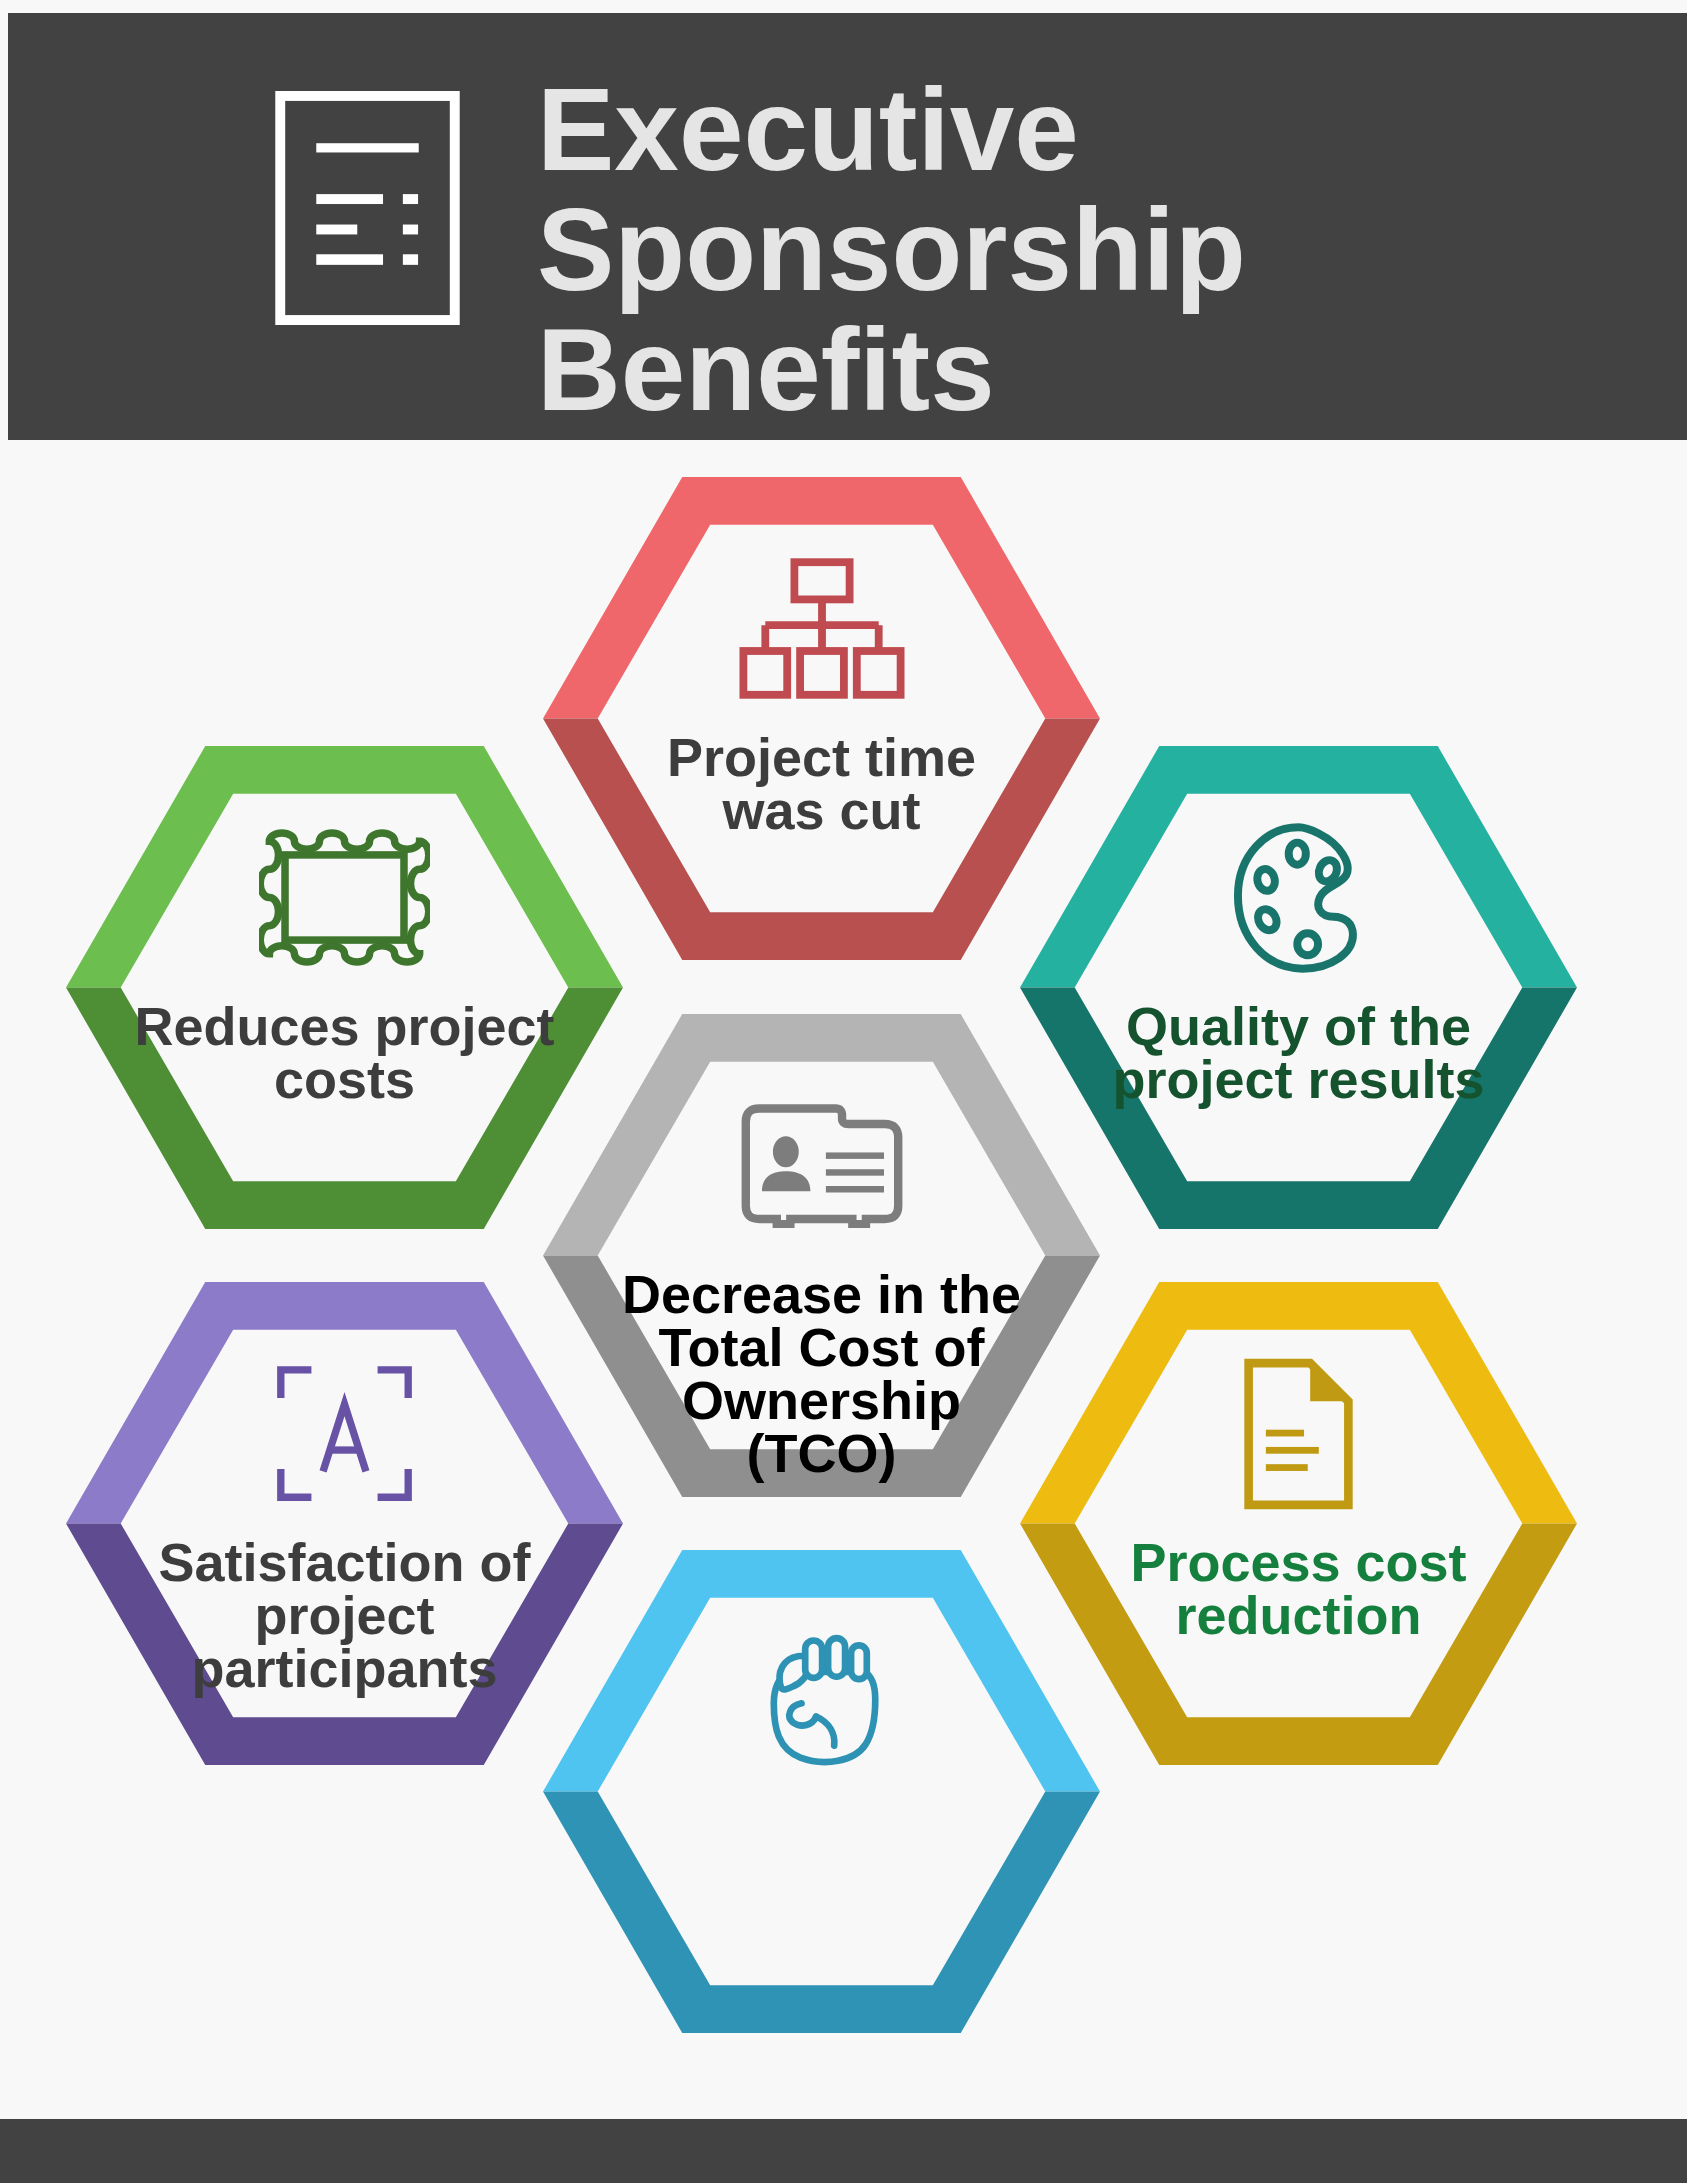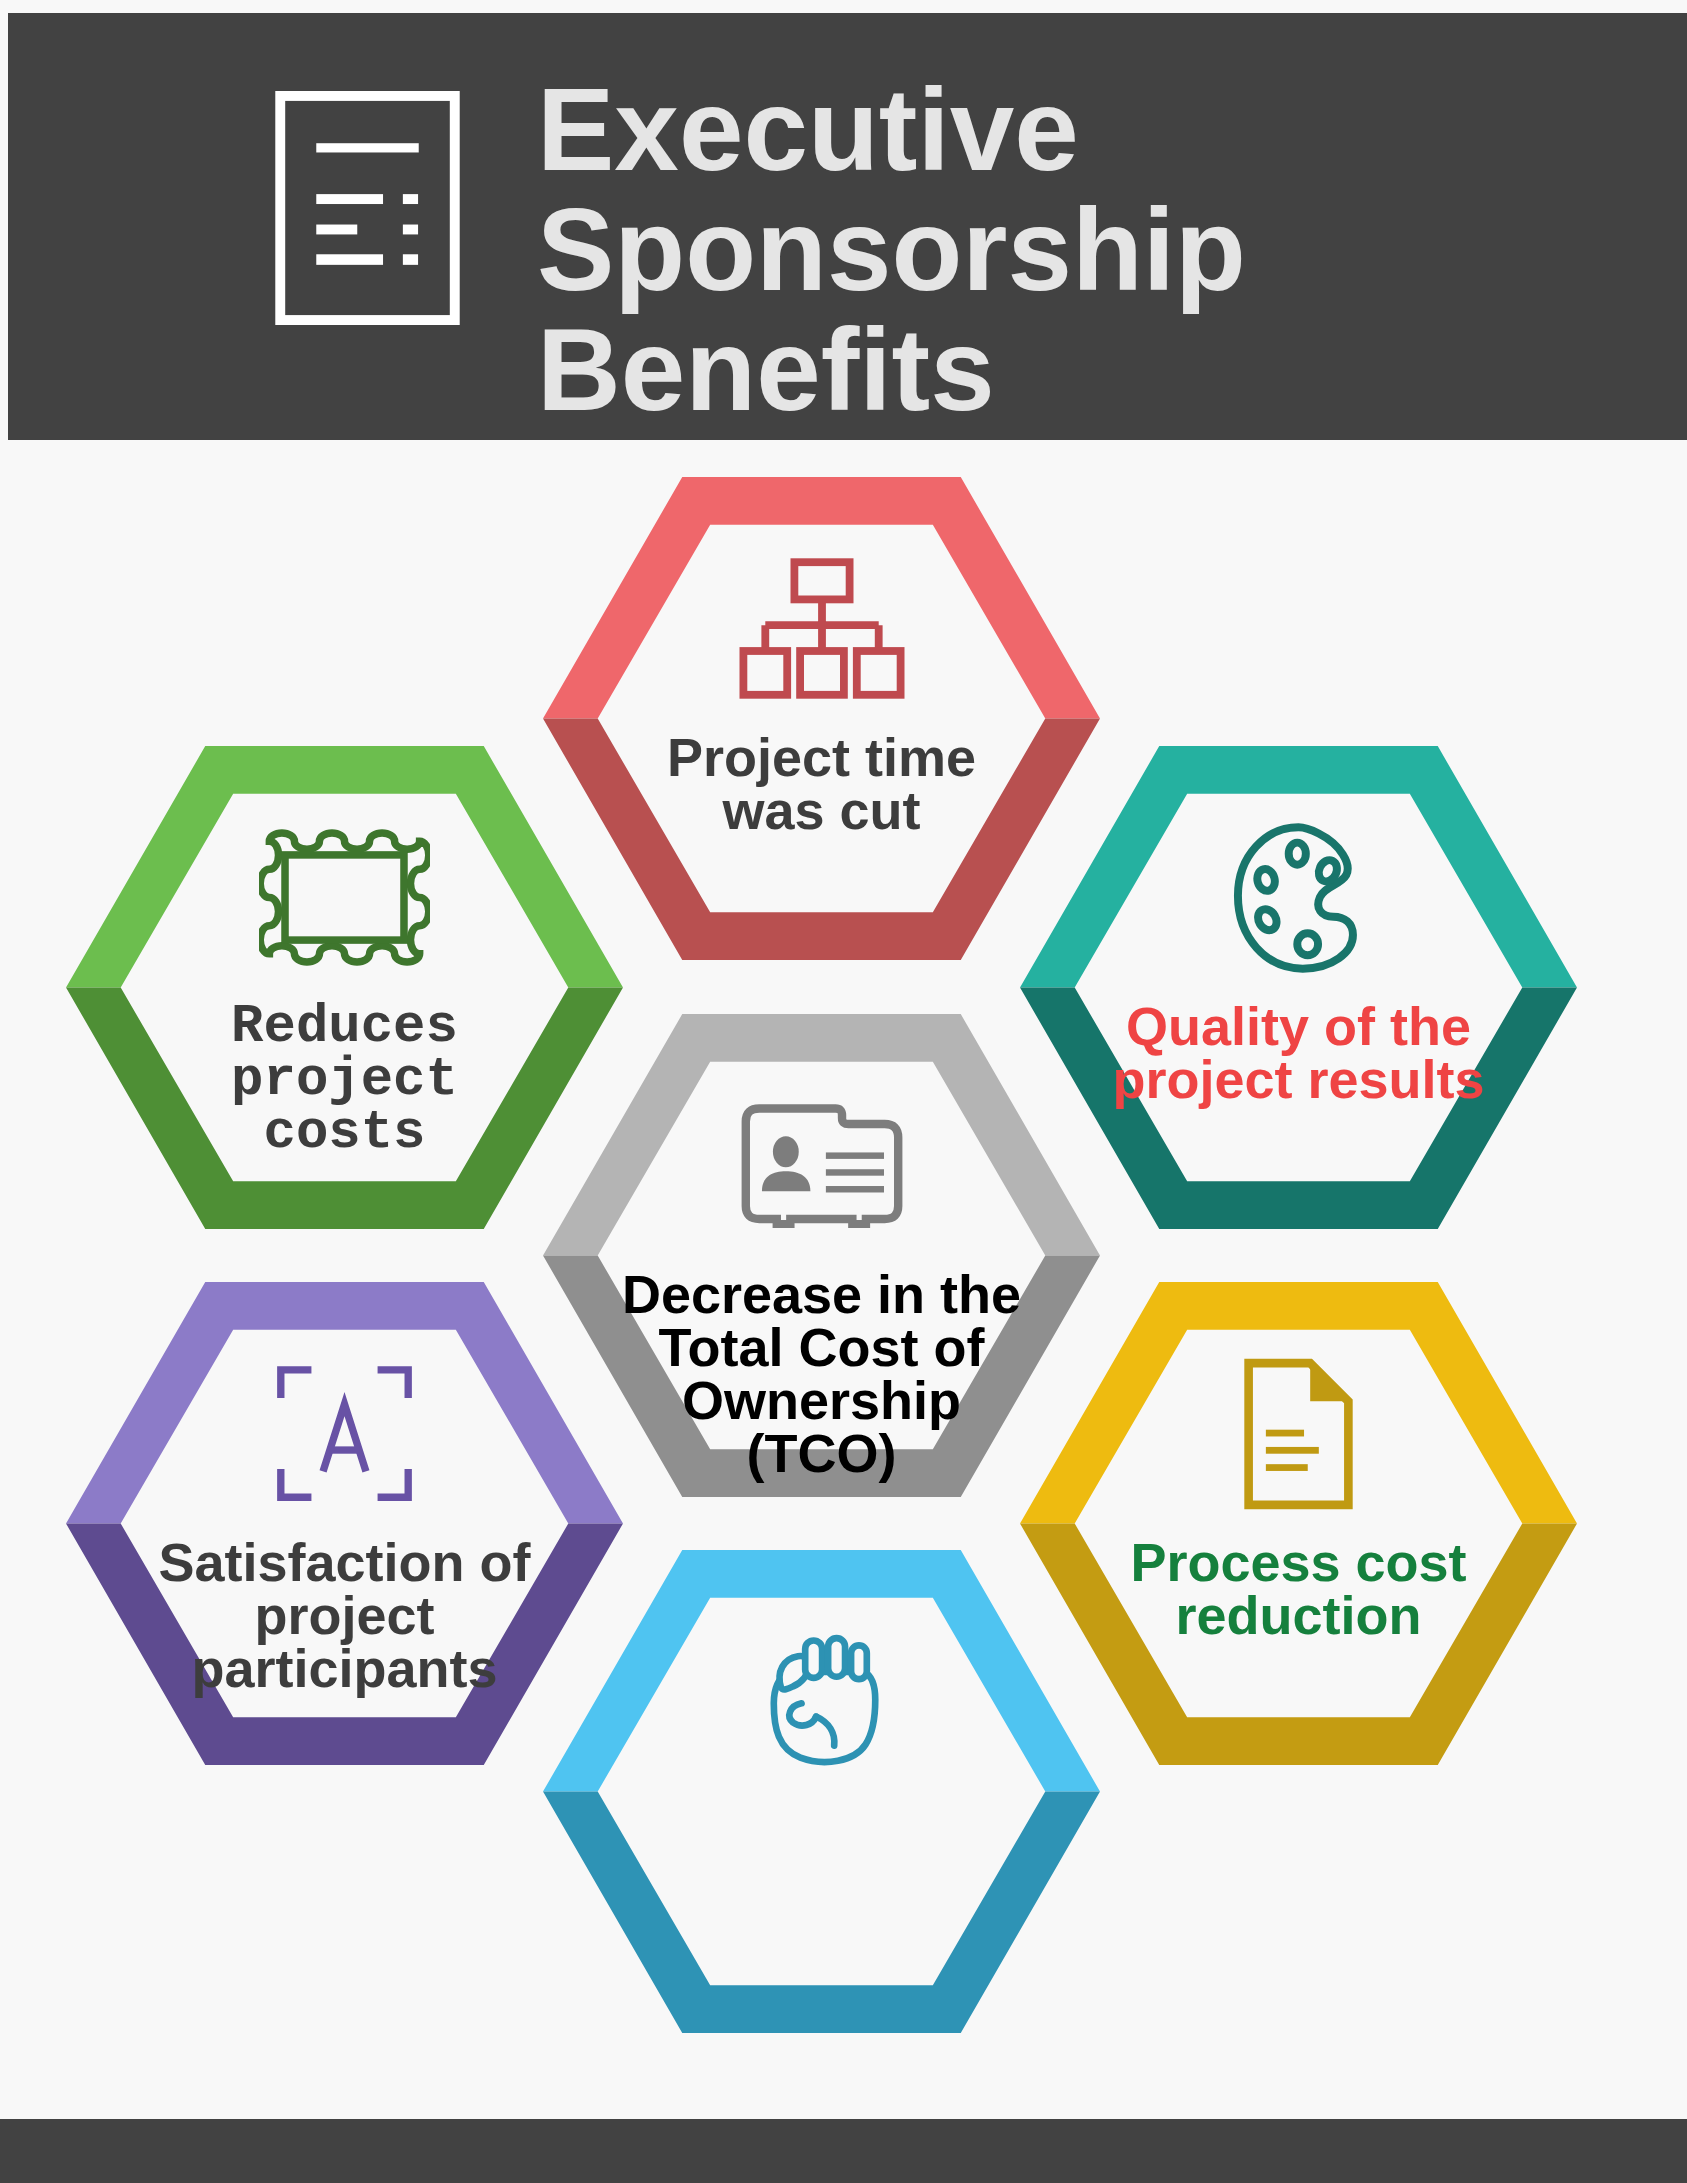--- a/index.html
+++ b/index.html
@@ -72,21 +72,21 @@
               <path d="M150,69 V112 M55.5,112 H244.5 M55.5,112 V155 M150,112 V155 M244.5,112 V155"></path>
               <rect x="19" y="155" width="73" height="73"></rect>
               <rect x="113.5" y="155" width="73" height="73"></rect>
               <rect x="208" y="155" width="73" height="73"></rect>
             </g>
           </svg>
         </div>
     <div class="hex-label" style="color: rgb(61, 61, 61);">Project time
 was cut</div>
   </div>
-      <div class="hex" style="left: 66px; top: 746px; font-family: Liberation Mono, monospace;">
+      <div class="hex" style="left: 66px; top: 746px;">
     <svg class="ring" width="557" height="483" viewBox="0 0 842 730">
       <path class="ring-top" d="M0,365 L210.5,0 L631.5,0 L842,365 L759.3,365 L589.3,72 L252.7,72 L82.7,365 Z" fill="#6cbe4e"></path>
       <path class="ring-bottom" d="M0,365 L82.7,365 L252.7,658 L589.3,658 L759.3,365 L842,365 L631.5,730 L210.5,730 Z" fill="#4e8f35"></path>
     </svg>
     <div class="hex-icon" style="color: rgb(62, 118, 45);">
           <svg viewBox="0 0 272 222" width="171" height="139">
             <g fill="none" stroke="currentColor" stroke-width="12">
               <path d="M16,21 a20,13 0 0 1 40,0 a20,13 0 0 0 40,0 a20,13 0 0 1 40,0 a20,13 0 0 0 40,0 a20,13 0 0 1 40,0 a20,13 0 0 0 40,0 a13,20 0 0 1 0,45 a13,20 0 0 0 0,45 a13,20 0 0 1 0,45 a13,20 0 0 0 0,45 a20,13 0 0 1 -40,0 a20,13 0 0 0 -40,0 a20,13 0 0 1 -40,0 a20,13 0 0 0 -40,0 a20,13 0 0 1 -40,0 a20,13 0 0 0 -40,0 a13,20 0 0 1 0,-45 a13,20 0 0 0 0,-45 a13,20 0 0 1 0,-45 a13,20 0 0 0 0,-45 Z"></path>
               <rect x="41" y="43" width="190" height="136"></rect>
             </g>
@@ -105,21 +105,21 @@
             <g fill="none" stroke="currentColor" stroke-width="13">
               <path d="M115,12 C62,12 16,58 16,124 C16,192 62,243 122,243 C170,243 204,216 204,188 C204,168 190,158 172,158 C152,158 142,144 150,126 C158,108 184,106 193,90 C202,72 184,40 148,22 C138,17 126,12 115,12 Z"></path>
               <ellipse cx="62" cy="98" rx="14" ry="18" transform="rotate(-15 62 98)"></ellipse>
               <ellipse cx="113" cy="55" rx="14" ry="18"></ellipse>
               <ellipse cx="163" cy="83" rx="14" ry="18" transform="rotate(25 163 83)"></ellipse>
               <ellipse cx="64" cy="163" rx="14" ry="18" transform="rotate(-30 64 163)"></ellipse>
               <ellipse cx="130" cy="203" rx="17" ry="18"></ellipse>
             </g>
           </svg>
         </div>
-    <div class="hex-label" style="color: #ef4444;">Quality of the
+    <div class="hex-label" style="color: #14532d;">Quality of the
 project results</div>
   </div>
       <div class="hex" style="left: 543px; top: 1014px;">
     <svg class="ring" width="557" height="483" viewBox="0 0 842 730">
       <path class="ring-top" d="M0,365 L210.5,0 L631.5,0 L842,365 L759.3,365 L589.3,72 L252.7,72 L82.7,365 Z" fill="#b4b4b4"></path>
       <path class="ring-bottom" d="M0,365 L82.7,365 L252.7,658 L589.3,658 L759.3,365 L842,365 L631.5,730 L210.5,730 Z" fill="#8f8f8f"></path>
     </svg>
     <div class="hex-icon" style="color: rgb(125, 125, 125);">
           <svg viewBox="0 0 250 192" width="162" height="124">
             <path fill="none" stroke="currentColor" stroke-width="13" d="M28,7 H146 Q156,7 156,17 V22 Q156,31 166,31 H222 Q243,31 243,52 V158 Q243,178 222,178 H193 V186 H172 V178 H76 V186 H55 V178 H28 Q7,178 7,158 V27 Q7,7 28,7 Z"></path>

